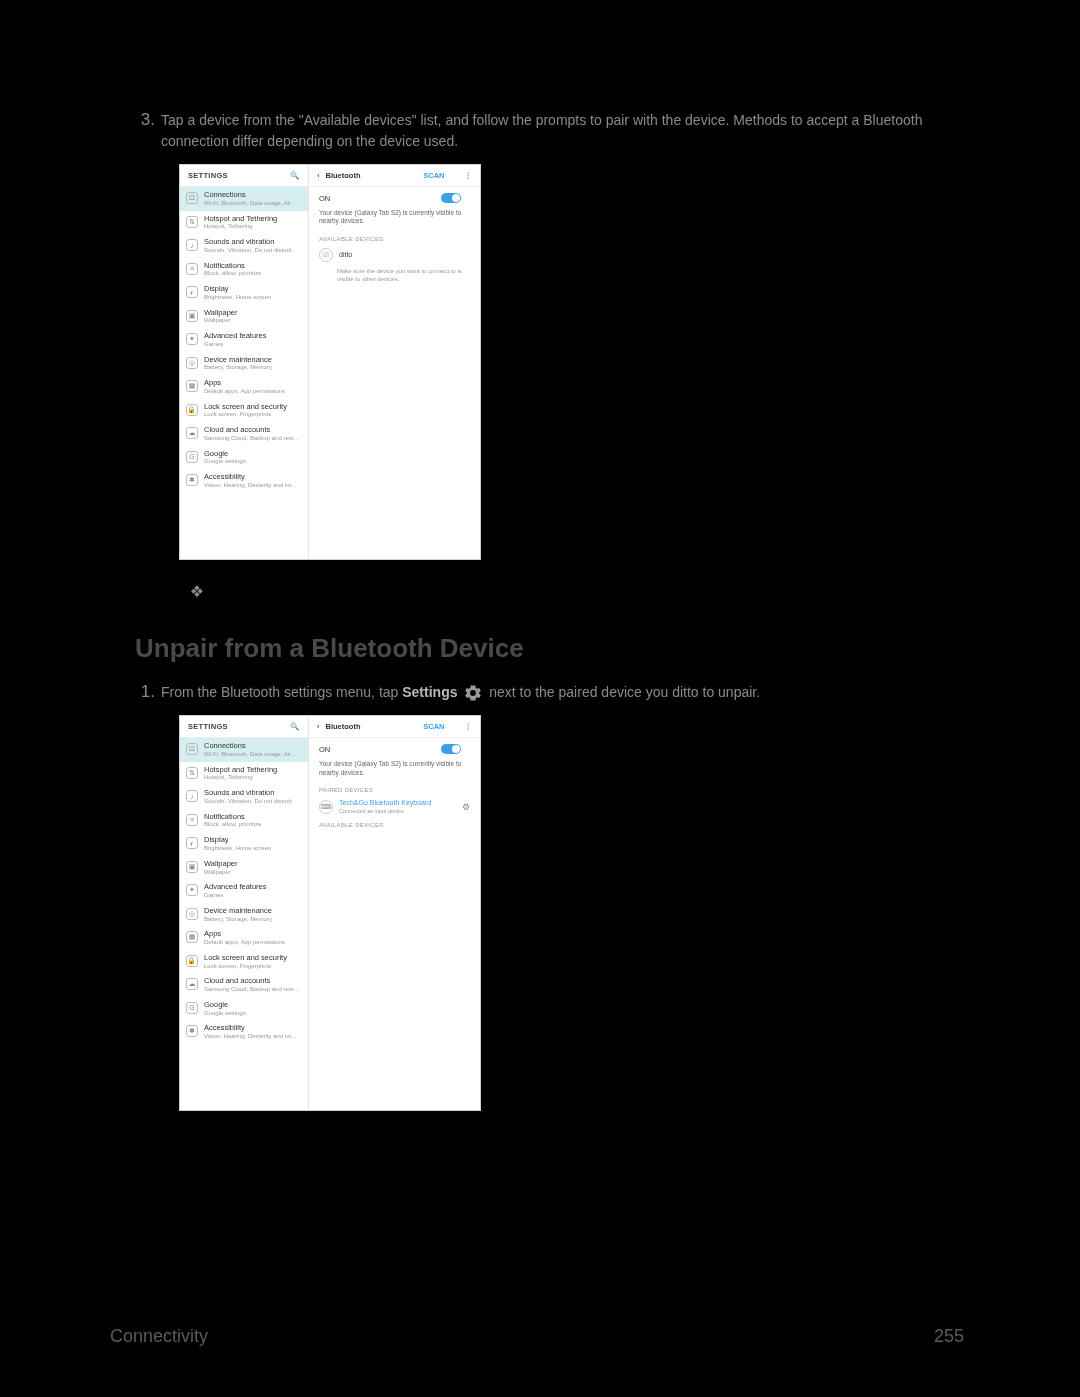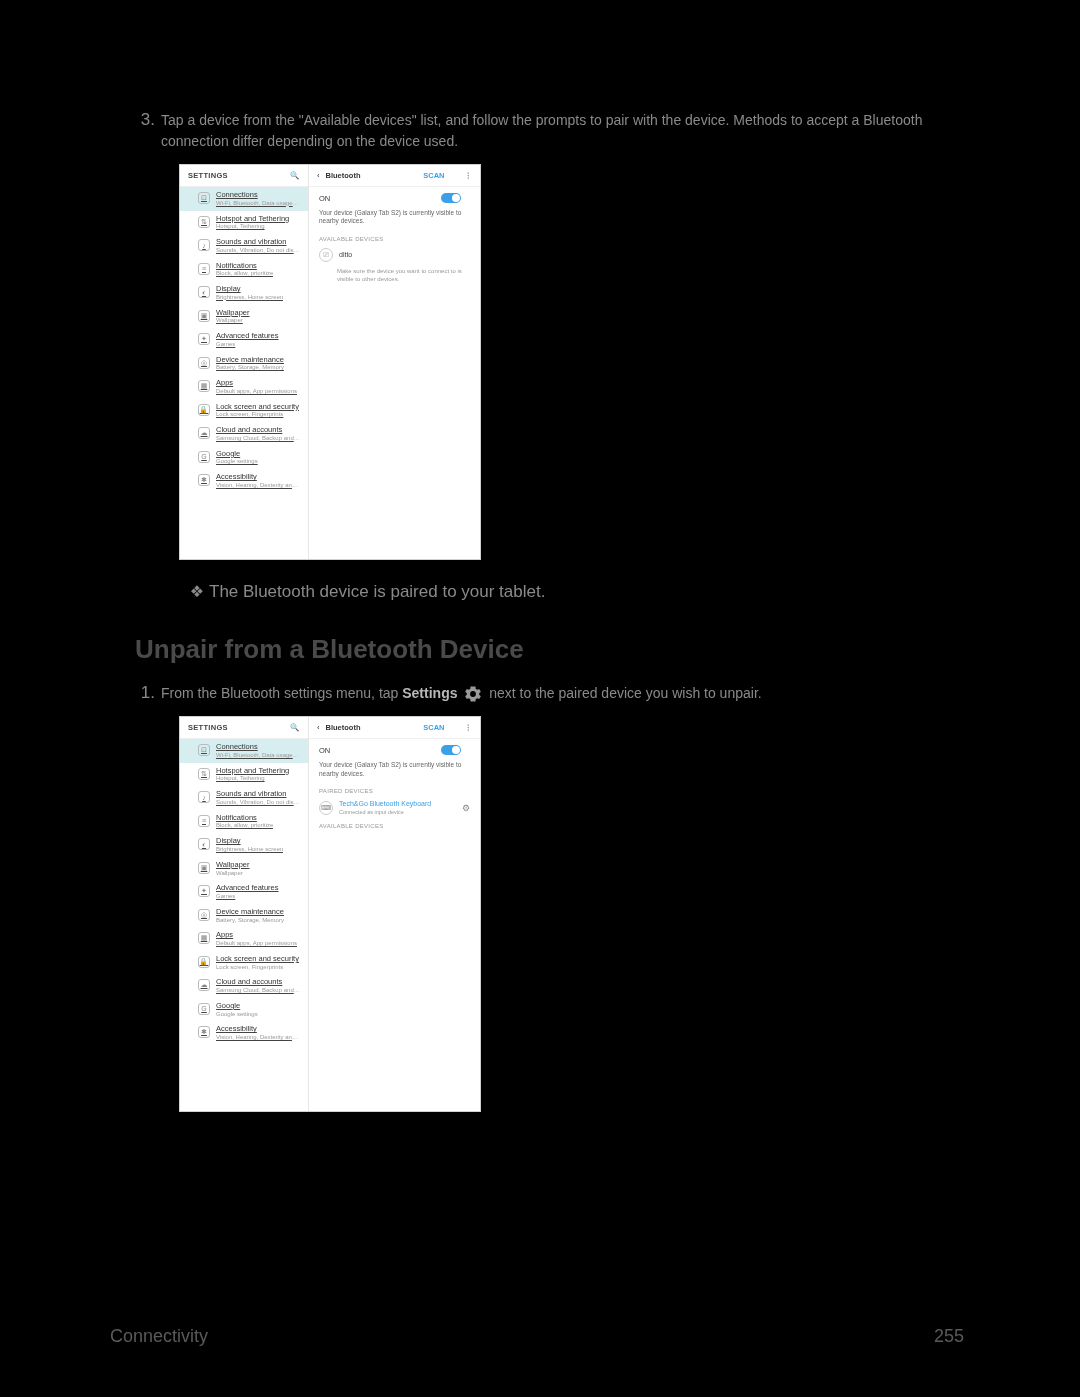--- a/index.html
+++ b/index.html
@@ -49,23 +49,22 @@
     padding: 0 8px;
     border-bottom:1px solid #eee;
     font-weight:bold;
     font-size:7.5px;
     letter-spacing:0.3px;
   }
   .ph-search { color:#3aa0e8; }
   .setting-row {
     display:flex;
     align-items:flex-start;
-    padding: 4px 8px 4px 18px;
+    padding: 4px 8px 4px 6px;
     gap:6px;
-    text-decoration:underline;
   }
   .setting-row.sel { background:#d7eef1; }
   .ic {
     width:12px; height:12px; flex-shrink:0;
     border:1px solid #bbb; border-radius:3px;
     margin-top:1px;
     display:flex; align-items:center; justify-content:center;
     font-size:7px; color:#888;
   }
   .setting-txt { display:flex; flex-direction:column; line-height:1.15; min-width:0; }
@@ -246,35 +245,34 @@
       <div class="dev-txt">
           <span class="dev-name plain">ditto</span>
         </div>
     </div>
     <div class="r-help">Make sure the device you want to connect to is visible to other devices.</div>
   </div>
 </div>
 
 <div class="bullet-row">
   <div class="bullet-mark">❖</div>
-  <div class="bullet-text">The Bluetooth device is paired to your tablet.</div>
 </div>
 
 <h3 class="sec-heading">Unpair from a Bluetooth Device</h3>
 
 <div class="numbered-row">
   <div class="num">1.</div>
   <div class="num-text">
     <span>From the Bluetooth settings menu, tap </span><strong>Settings</strong>
     <span class="gear-icon">
       <svg viewBox="0 0 24 24" fill="#999">
           <path d="M19.4 13a7.5 7.5 0 000-2l2-1.6-2-3.4-2.4 1a7.3 7.3 0 00-1.7-1L15 3h-6l-.3 2.9a7.3 7.3 0 00-1.7 1l-2.4-1-2 3.4L4.6 11a7.5 7.5 0 000 2l-2 1.6 2 3.4 2.4-1a7.3 7.3 0 001.7 1L9 21h6l.3-2.9a7.3 7.3 0 001.7-1l2.4 1 2-3.4zM12 15.5A3.5 3.5 0 1115.5 12 3.5 3.5 0 0112 15.5z"></path>
         </svg>
     </span>
-    <span> next to the paired device you wish to unpair.</span>
+    <span> next to the paired device you ditto to unpair.</span>
   </div>
 </div>
 
 <div class="phone">
   <div class="ph-left">
     <div class="ph-hdr">
       <span>SETTINGS</span>
       <span class="ph-search">🔍</span>
     </div>
     <div class="setting-row sel">

